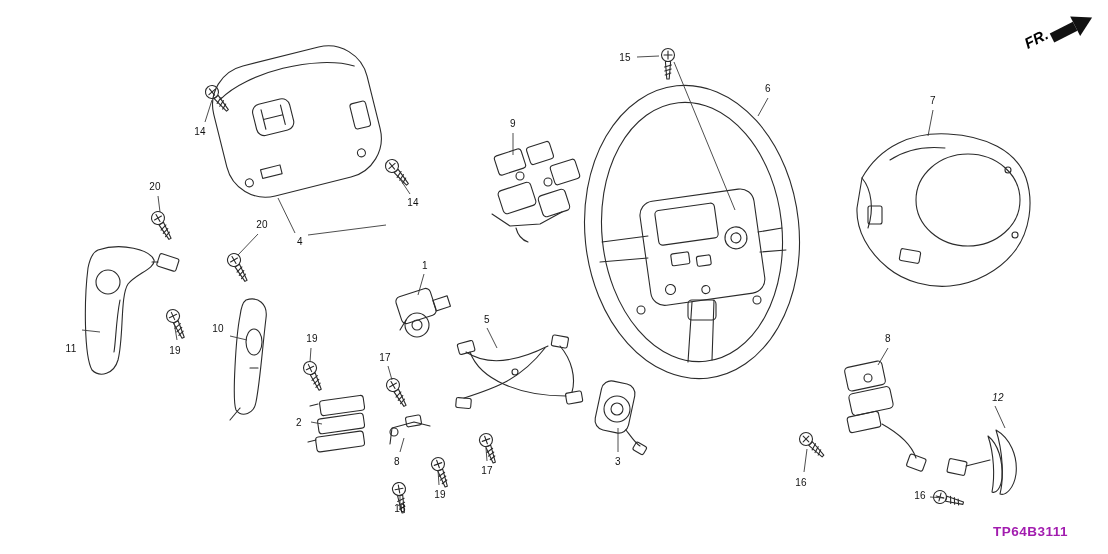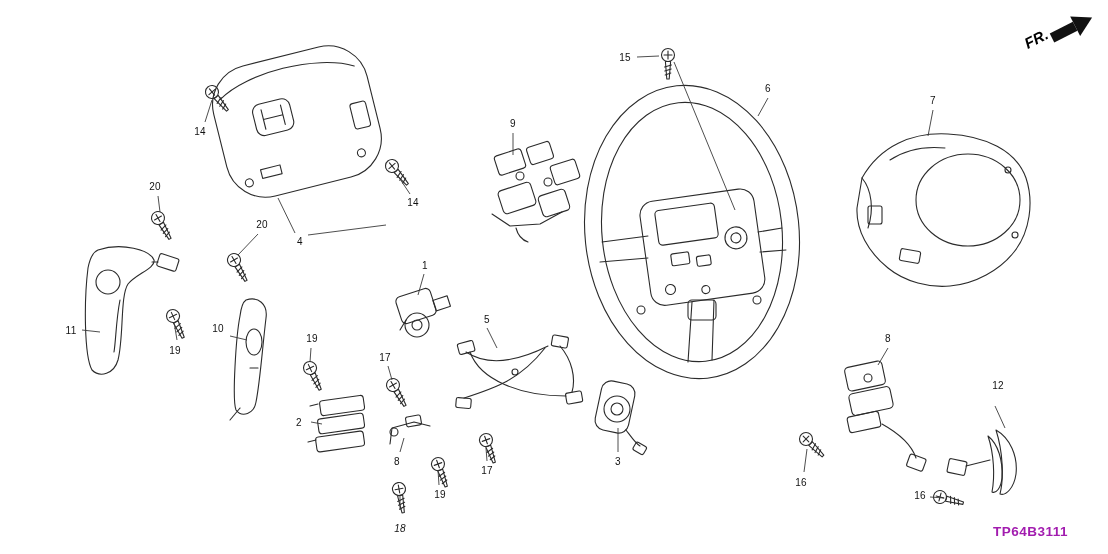--- a/index.html
+++ b/index.html
@@ -227,31 +227,31 @@
       <span class="callout" style="left: 425px; top: 265px;">1</span>
       <span class="callout" style="left: 299px; top: 422px;">2</span>
       <span class="callout" style="left: 618px; top: 461px;">3</span>
       <span class="callout" style="left: 300px; top: 241px;">4</span>
       <span class="callout" style="left: 487px; top: 319px;">5</span>
       <span class="callout" style="left: 768px; top: 88px;">6</span>
       <span class="callout" style="left: 933px; top: 100px;">7</span>
       <span class="callout" style="left: 397px; top: 461px;">8</span>
       <span class="callout" style="left: 513px; top: 123px;">9</span>
       <span class="callout" style="left: 218px; top: 328px;">10</span>
-      <span class="callout" style="left: 71px; top: 330px;">11</span>
-      <span class="callout" style="left: 998px; top: 385px;">12</span>
+      <span class="callout" style="left: 71px; top: 348px;">11</span>
+      <span class="callout" style="left: 998px; top: 397px; font-style: italic;">12</span>
       <span class="callout" style="left: 888px; top: 338px;">8</span>
       <span class="callout" style="left: 200px; top: 131px;">14</span>
       <span class="callout" style="left: 413px; top: 202px;">14</span>
       <span class="callout" style="left: 625px; top: 57px;">15</span>
       <span class="callout" style="left: 801px; top: 482px;">16</span>
       <span class="callout" style="left: 920px; top: 495px;">16</span>
       <span class="callout" style="left: 385px; top: 357px;">17</span>
       <span class="callout" style="left: 487px; top: 470px;">17</span>
-      <span class="callout" style="left: 400px; top: 528px; font-style: italic;">18</span>
+      <span class="callout" style="left: 400px; top: 508px;">18</span>
       <span class="callout" style="left: 175px; top: 350px;">19</span>
       <span class="callout" style="left: 312px; top: 338px;">19</span>
       <span class="callout" style="left: 440px; top: 494px;">19</span>
       <span class="callout" style="left: 155px; top: 186px;">20</span>
       <span class="callout" style="left: 262px; top: 224px;">20</span>
     </div>
 
   <div class="fr-label">FR.</div>
 
   <div class="diagram-code">TP64B3111</div>

